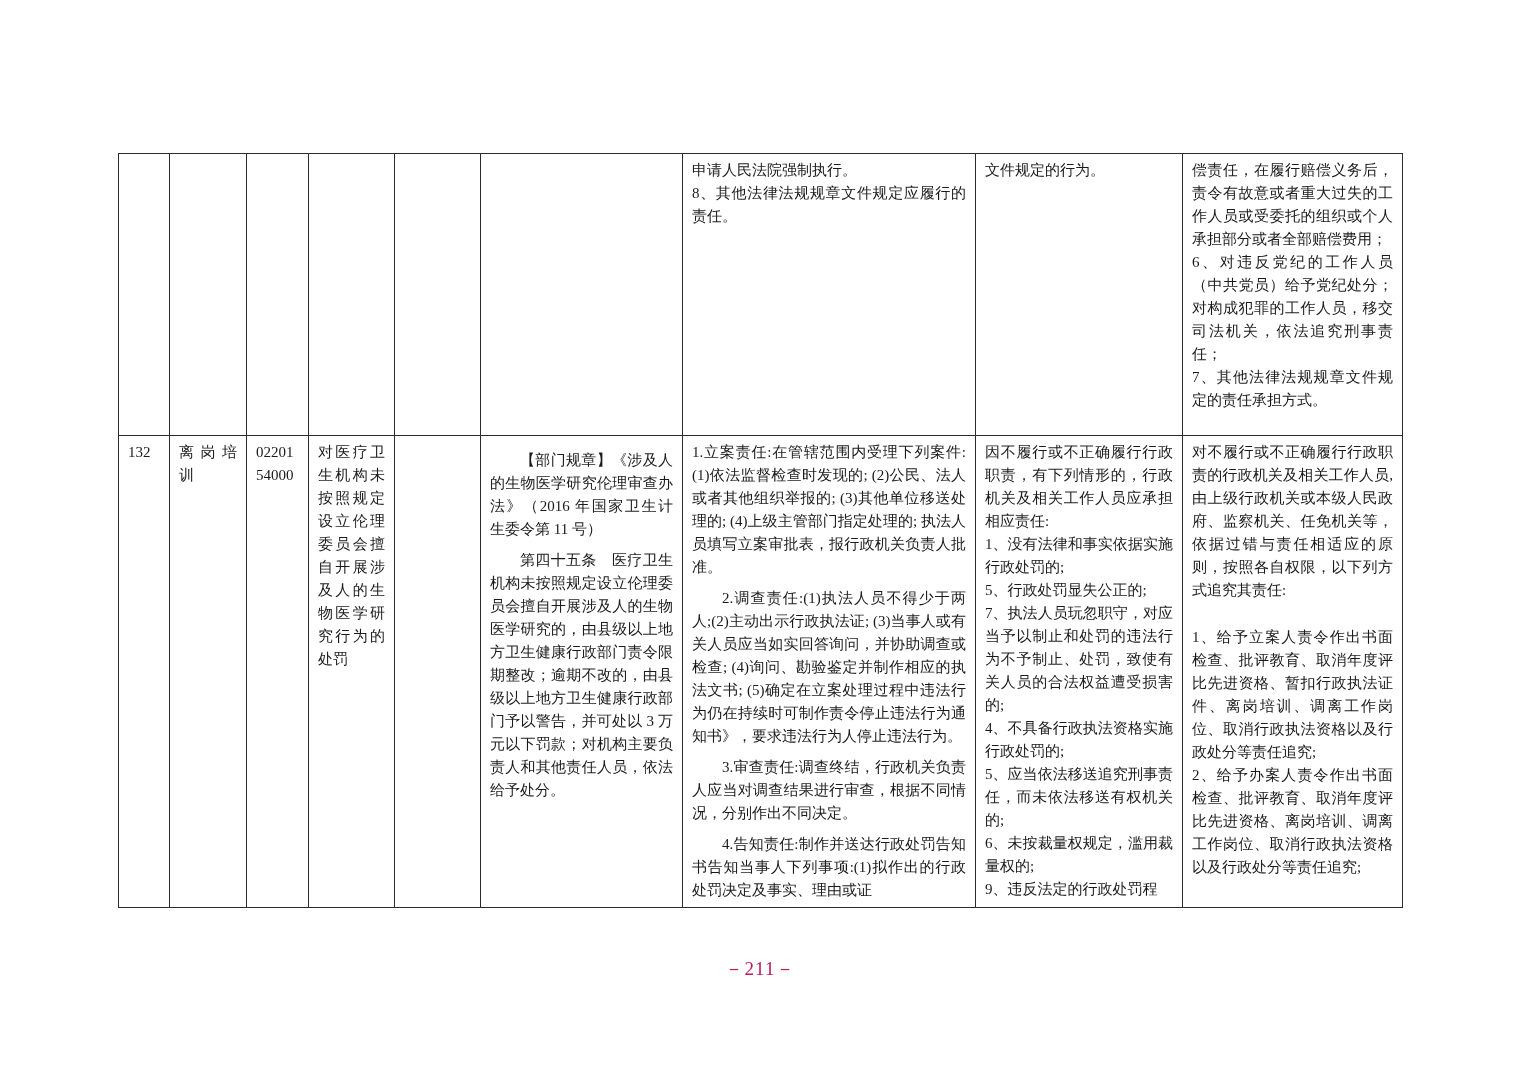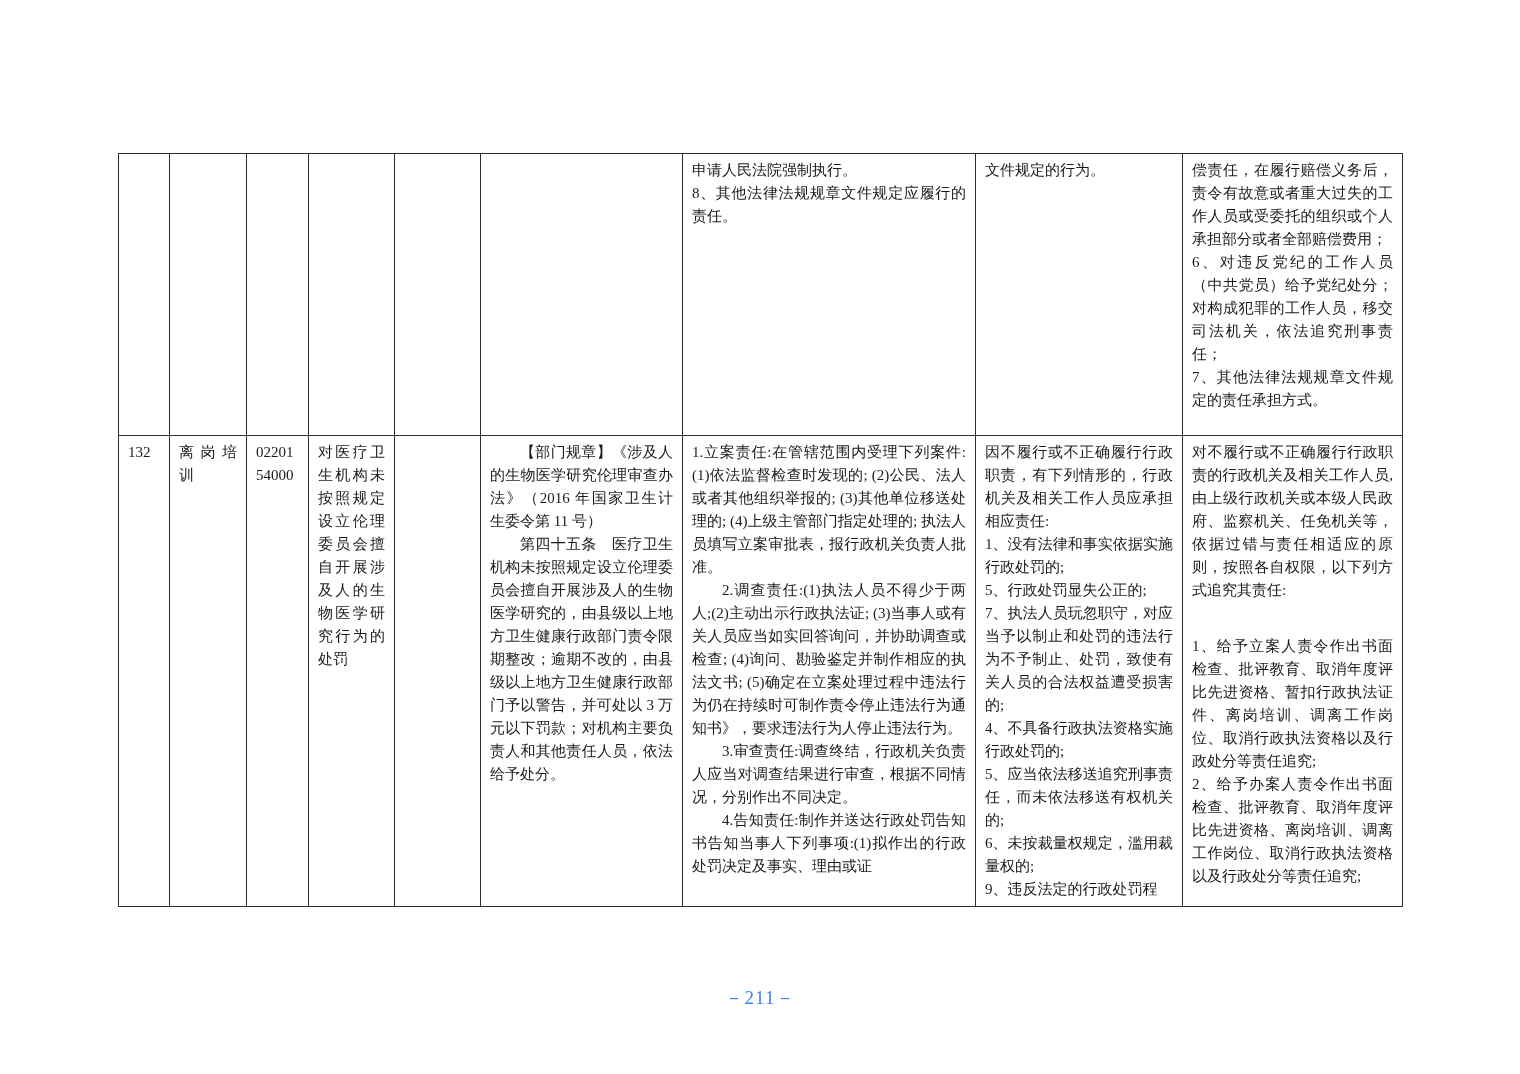--- a/index.html
+++ b/index.html
@@ -30,35 +30,34 @@
     overflow: hidden;
   }
   tr.row-prev td { height: 282px; }
   tr.row-132 td { height: 470px; }
   td p {
     margin: 0;
     text-align: justify;
     text-justify: inter-ideograph;
     word-break: break-all;
   }
-  td p.ind { text-indent: 2em; }
-  td p.gap { margin-bottom: 33px; }
+  td p.ind { text-indent: 2em; margin-top: 8px; }
+  td p.gap { margin-bottom: 24px; }
   td.seq-cell { text-align: center; font-size: 20px; line-height: 26px; padding-top: 4px; }
   td.code-cell { text-align: center; padding-left: 4px; padding-right: 4px; }
   td.code-cell p { }
   .page-number {
     position: absolute;
     left: 0;
     width: 1520px;
     top: 956px;
     text-align: center;
     font-size: 19px;
-    color: #3b82f6;
+    color: #be185d;
     letter-spacing: 1px;
-    margin-top: 29px;
   }
 </style>
 </head>
 <body>
 
 <div class="page">
 
   <table class="grid">
     <colgroup>
       <col style="width:51px">

